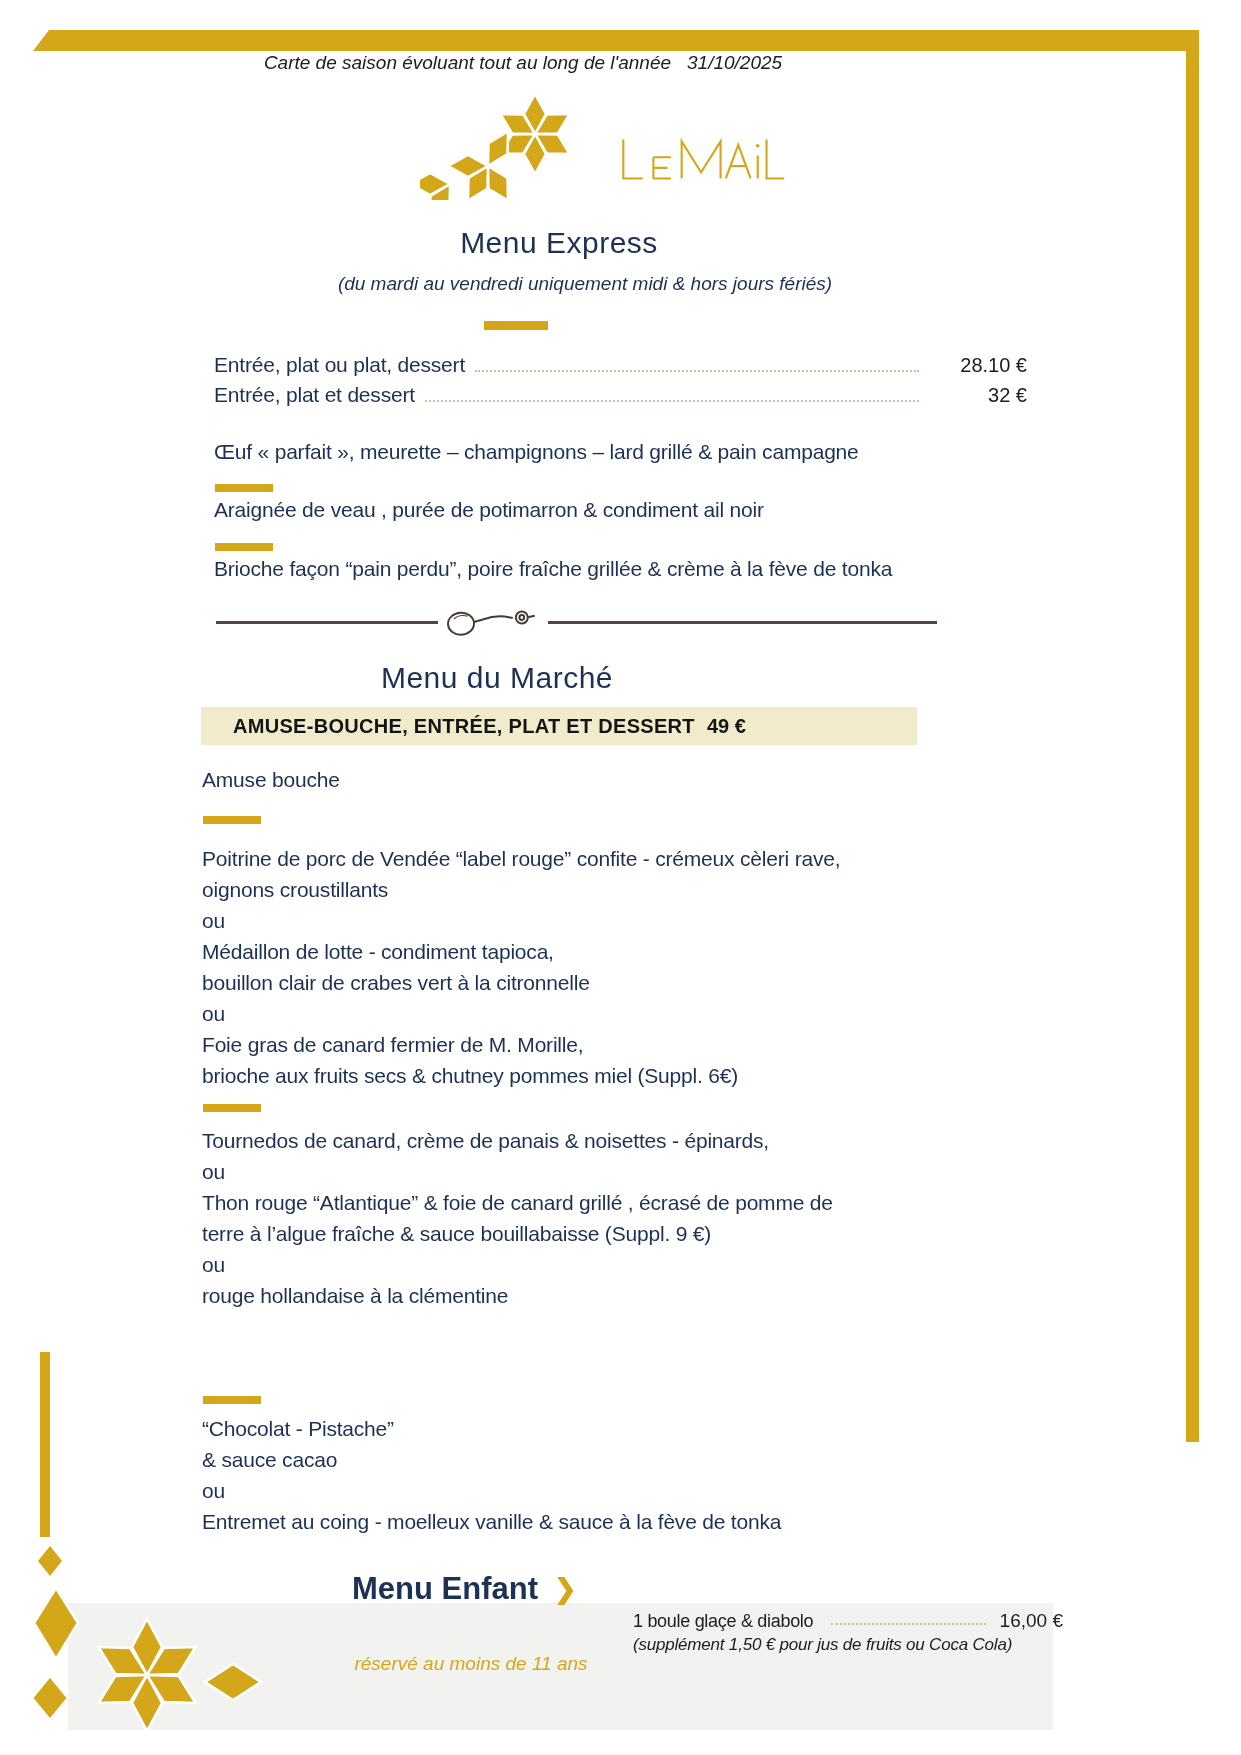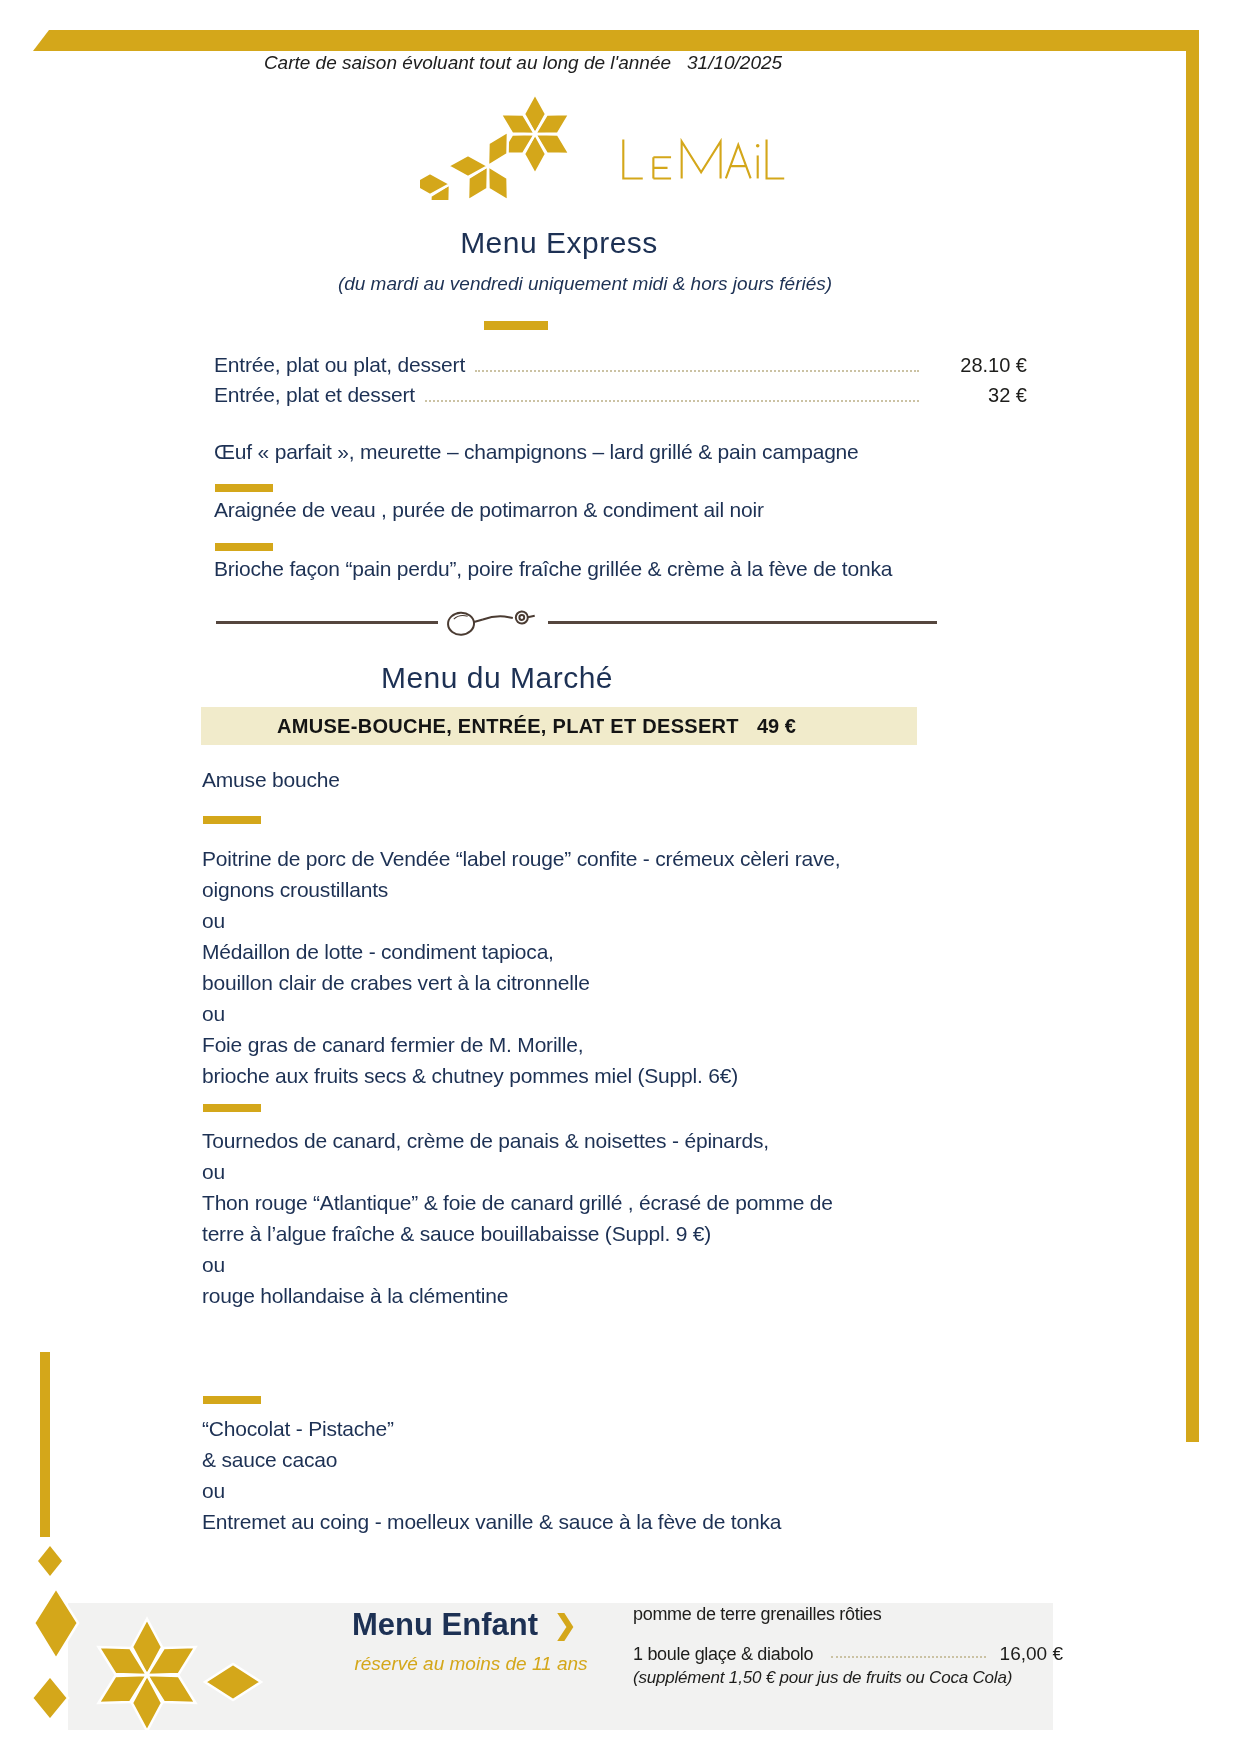--- a/index.html
+++ b/index.html
@@ -40,26 +40,26 @@
   .fleader{flex:1;border-bottom:2.5px dotted var(--leader);margin:0 24px 5px 10px;height:1px}
   .fprice{font-size:20px;color:var(--ink);min-width:84px;text-align:right;white-space:nowrap}
   
   .dish{font-size:21px;letter-spacing:-.2px;color:var(--navy);white-space:nowrap}
   .course{font-size:21px;letter-spacing:-.2px;color:var(--navy);line-height:31px}
   .course div{white-space:nowrap}
   
   .sp-line{top:621px;height:3px;background:var(--spoon)}
   
   .banner{left:201px;top:707px;width:716px;height:38px;background:var(--beige);
-    display:flex;align-items:center;padding-left:76px;gap:18px}
+    display:flex;align-items:center;padding-left:32px;gap:12px}
   .banner .blabel{font-size:20px;font-weight:700;color:#141414;letter-spacing:.3px;white-space:nowrap}
   .banner .bprice{font-size:20px;font-weight:700;color:#141414;white-space:nowrap}
   
   .gray-panel{left:68px;top:1603px;width:985px;height:127px;background:var(--panel)}
-  .enfant-title-row{left:352px;top:1607px;display:flex;align-items:center;gap:16px;z-index:3}
+  .enfant-title-row{left:352px;top:1571px;display:flex;align-items:center;gap:16px;z-index:3}
   .enfant-title{font-size:31px;font-weight:700;color:var(--navy);white-space:nowrap}
   .enfant-chevron{font-size:27px;font-weight:700;color:var(--gold);line-height:1}
   .enfant-subtitle{left:340px;top:1650px;width:262px;text-align:center;font-size:19px;line-height:27px;
     font-style:italic;color:var(--gold);z-index:3}
   .kid{left:633px;top:1598px;width:430px;z-index:3;color:var(--ink)}
   .kid .kl{font-size:18px;letter-spacing:-.3px;line-height:33px;white-space:nowrap}
   .kid .krow{display:flex;align-items:flex-end;height:34px}
   .kid .klabel{font-size:18px;letter-spacing:-.3px;white-space:nowrap}
   .kid .kleader{flex:1;border-bottom:2.5px dotted var(--leader);margin:0 14px 7px 18px;height:1px}
   .kid .kprice{font-size:19px;white-space:nowrap}
@@ -212,20 +212,19 @@
   </svg>
 </div>
 
 <div class="abs enfant-title-row">
   <span class="enfant-title">Menu Enfant</span>
   <span class="enfant-chevron">❯</span>
 </div>
 <div class="abs enfant-subtitle">réservé au moins de 11 ans</div>
 
 <div class="abs kid">
-  <div class="kl">pomme de terre grenailles rôties</div>
   <div class="krow">
     <span class="klabel">1 boule glaçe &amp; diabolo</span>
     <span class="kleader"></span>
     <span class="kprice">16,00 €</span>
   </div>
   <div class="knote">(supplément 1,50  € pour jus de fruits ou Coca Cola)</div>
 </div>
 
 </body></html>

